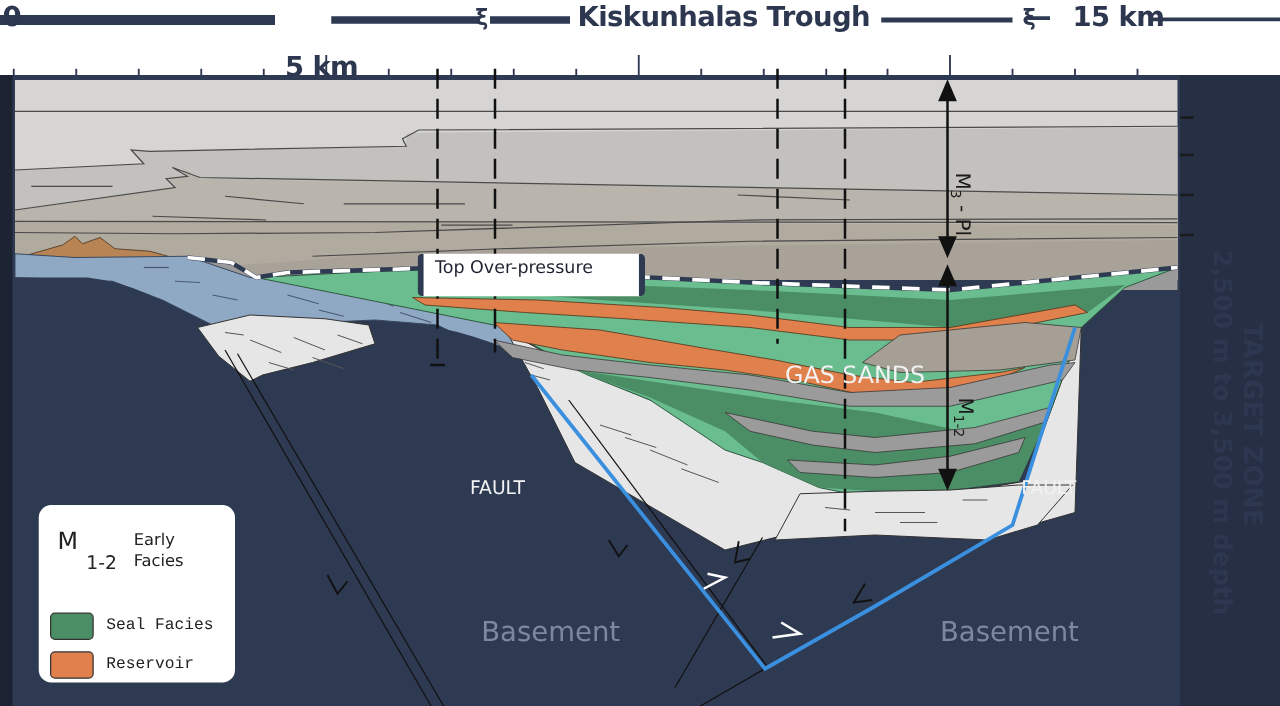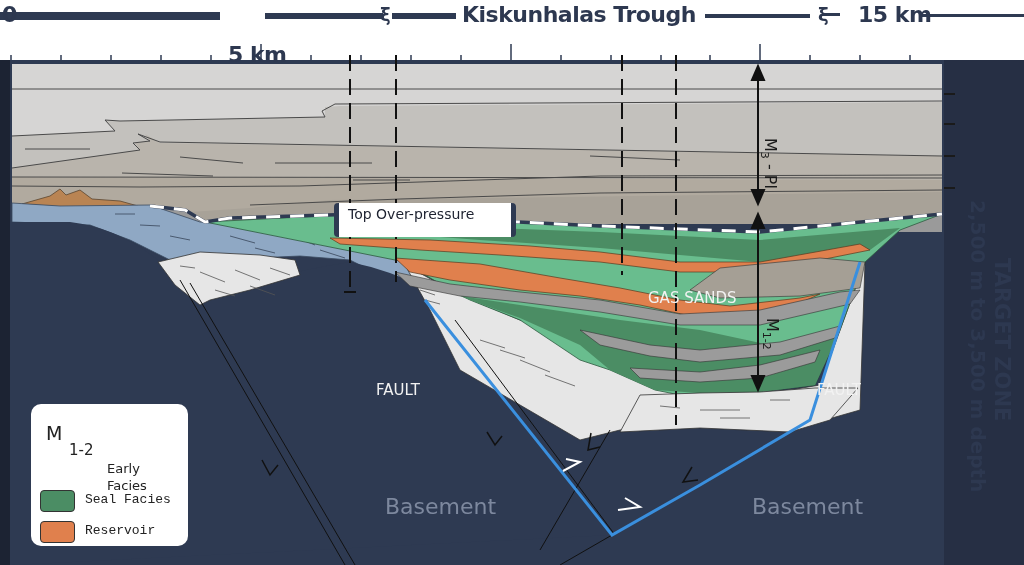--- a/index.html
+++ b/index.html
@@ -5,21 +5,21 @@
     html, body { margin: 0; padding: 0; background: transparent; }
     body { width: 1024px; height: 565px; position: relative; overflow: hidden; font-family: "Liberation Sans", sans-serif; }
     #stage { position: absolute; left: 0; top: 0; width: 1024px; height: 565px; }
     .scale-label { position: absolute; top: 2px; font-family: "DejaVu Sans", sans-serif; font-weight: bold; font-size: 22px; color: #2d3850; white-space: nowrap; letter-spacing: -0.5px; }
     .label-white { position: absolute; color: #f2f2f2; font-family: "DejaVu Sans", sans-serif; font-size: 15px; white-space: nowrap; }
     .basement { position: absolute; color: #7d889e; font-family: "DejaVu Sans", sans-serif; font-size: 22px; white-space: nowrap; }
     .op-badge { position: absolute; left: 334px; top: 203px; width: 182px; height: 34px; background: #ffffff; border-left: 5px solid #2e3a52; border-right: 5px solid #2e3a52; border-radius: 4px; box-sizing: border-box; font-family: "DejaVu Sans", sans-serif; font-size: 14px; color: #1d2230; line-height: 22px; padding-left: 9px; white-space: nowrap; }
     .legend { position: absolute; left: 31px; top: 404px; width: 157px; height: 142px; background: #ffffff; border-radius: 10px; }
     .legend .m { position: absolute; left: 15px; top: 18px; font-family: "DejaVu Sans", sans-serif; font-size: 19px; color: #222; }
     .legend .msub { position: absolute; left: 38px; top: 37px; font-family: "DejaVu Sans", sans-serif; font-size: 15px; color: #222; }
-    .legend .age { position: absolute; left: 76px; top: 20px; font-family: "DejaVu Sans", sans-serif; font-size: 13px; color: #222; line-height: 17px; width: 80px; margin-top: 36px; }
+    .legend .age { position: absolute; left: 76px; top: 20px; font-family: "DejaVu Sans", sans-serif; font-size: 13px; color: #222; line-height: 17px; width: 80px; }
     .legend .sw { position: absolute; left: 9px; width: 35px; height: 22px; border: 1px solid #333; border-radius: 4px; box-sizing: border-box; }
     .legend .swl { position: absolute; left: 54px; font-family: Liberation Mono, monospace; font-size: 13px; color: #222; }
     .vtext { position: absolute; transform-origin: left top; transform: rotate(90deg); font-family: "DejaVu Sans", sans-serif; font-weight: bold; color: #2d3850; white-space: nowrap; }
     .unit-label { position: absolute; transform-origin: left top; transform: rotate(90deg); font-family: "DejaVu Sans", sans-serif; color: #1a1a1a; white-space: nowrap; }
   </style>
 </head>
 <body>
 
 <div id="stage">
   <svg width="1024" height="565" viewBox="0 0 1024 565" xmlns="http://www.w3.org/2000/svg">
@@ -203,21 +203,21 @@
   
   <div class="unit-label" style="left:780px; top:138px; font-size:16px;">
     <span>M</span><sub style="font-size:11px;">3</sub> <span>- Pl</span>
   </div>
   <div class="unit-label" style="left:782px; top:318px; font-size:16px;">
     <span>M</span><sub style="font-size:11px;">1-2</sub>
   </div>
 
   
   <div class="op-badge">Top Over-pressure</div>
-  <div class="label-white" style="left:628px; top:289px; font-size:15px;margin-left:20px;">GAS SANDS</div>
+  <div class="label-white" style="left:628px; top:289px; font-size:19px;">GAS SANDS</div>
   <div class="label-white" style="left:376px; top:381px;">FAULT</div>
   <div class="label-white" style="left:817px; top:381px;">FAULT</div>
   <div class="basement" style="left:385px; top:494px;">Basement</div>
   <div class="basement" style="left:752px; top:494px;">Basement</div>
 
   
   <div class="legend">
     <div class="m">M</div>
     <div class="msub">1-2</div>
     <div class="age">

